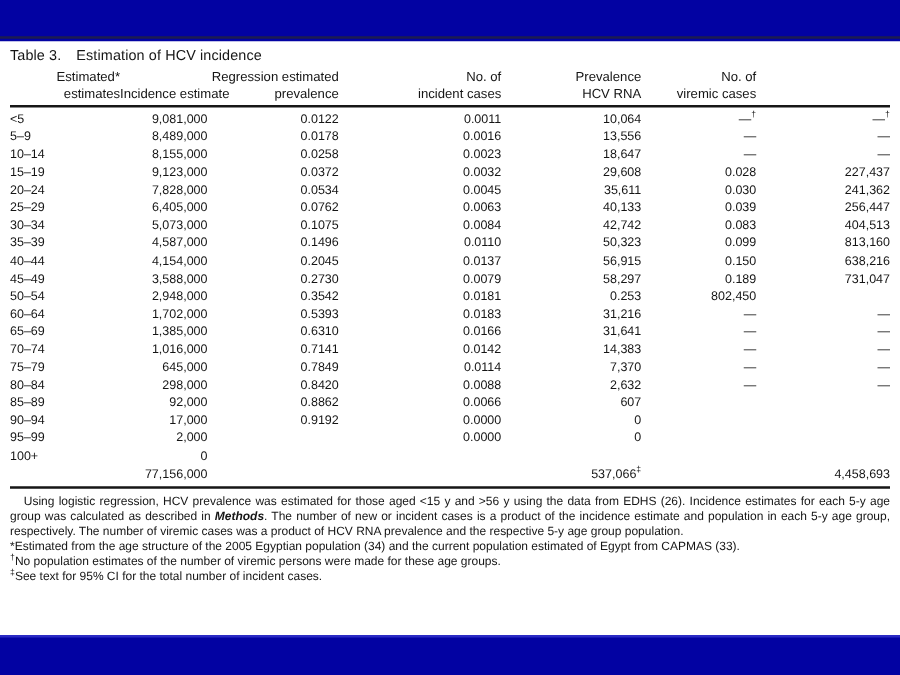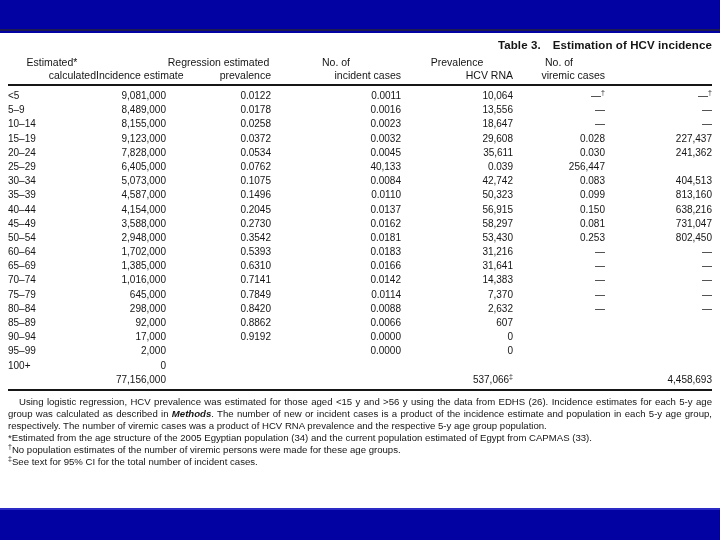--- a/index.html
+++ b/index.html
@@ -16,32 +16,32 @@
     background: #0202a2; border-bottom: 2px solid #1c1c50;
   }
   .band-bottom {
     position: absolute; bottom: 0; left: 0; width: 720px; height: 32px;
     background: #0202a2; border-top: 2px solid #2a2ac4;
   }
   .content {
     position: absolute; top: 33px; left: 0; width: 720px; height: 475px;
     background: #ffffff; padding: 4px 8px 0 8px;
   }
-  .table-title { font-size: 11.5px; font-weight: bold; margin-top: 2px; letter-spacing: 0.1px; text-align: right; }
+  .table-title { font-size: 11.5px; font-weight: normal; margin-top: 2px; letter-spacing: 0.1px; }
   .table-title .gap { display: inline-block; width: 12px; }
 
   .grid-row {
     display: grid;
     grid-template-columns: 88px 70px 105px 130px 112px 92px 107px;
     width: 704px;
   }
   .thead { margin-top: 5px; border-bottom: 2.5px solid #161616; padding-bottom: 3px; }
   .thead .hcell { font-size: 10.5px; line-height: 12.5px; text-align: right; white-space: nowrap; }
   .thead .hcell.c0 { text-align: left; }
-  .thead .hline1 { min-height: 12.5px; text-align: center; }
+  .thead .hline1 { min-height: 12.5px; }
 
   .tbody { border-bottom: 2px solid #161616; padding-top: 3px; padding-bottom: 2px; }
   .trow { height: 14.2px; }
   .cell {
     font-size: 10px; line-height: 14.2px; text-align: right; white-space: nowrap;
     font-stretch: condensed;
   }
   .cell.c0 { text-align: left; }
   sup { font-size: 7px; line-height: 0; vertical-align: super; }
 
@@ -60,21 +60,21 @@
   <div class="band-bottom"></div>
 
   <div class="content">
     <div class="table-title">
       <span>Table 3.</span><span class="gap"></span><span>Estimation of HCV incidence</span>
     </div>
 
     <div class="grid-row thead" id="thead">
         <div class="hcell c1">
           <div class="hline1">Estimated*</div>
-          <div>calculated</div>
+          <div>estimates</div>
         </div>
         <div class="hcell c3">
           <div class="hline1"></div>
           <div>Incidence estimate</div>
         </div>
         <div class="hcell c2">
           <div class="hline1">Regression estimated</div>
           <div>prevalence</div>
         </div>
         <div class="hcell c4">
@@ -134,20 +134,21 @@
           <span class="cell c2">0.0534</span>
           <span class="cell c3">0.0045</span>
           <span class="cell c4">35,611</span>
           <span class="cell c5">0.030</span>
           <span class="cell c6">241,362</span>
         </div>
         <div class="grid-row trow">
           <span class="cell c0">25–29</span>
           <span class="cell c1">6,405,000</span>
           <span class="cell c2">0.0762</span>
+          <span class="cell c3">0.0063</span>
           <span class="cell c4">40,133</span>
           <span class="cell c5">0.039</span>
           <span class="cell c6">256,447</span>
         </div>
         <div class="grid-row trow">
           <span class="cell c0">30–34</span>
           <span class="cell c1">5,073,000</span>
           <span class="cell c2">0.1075</span>
           <span class="cell c3">0.0084</span>
           <span class="cell c4">42,742</span>
@@ -169,31 +170,30 @@
           <span class="cell c2">0.2045</span>
           <span class="cell c3">0.0137</span>
           <span class="cell c4">56,915</span>
           <span class="cell c5">0.150</span>
           <span class="cell c6">638,216</span>
         </div>
         <div class="grid-row trow">
           <span class="cell c0">45–49</span>
           <span class="cell c1">3,588,000</span>
           <span class="cell c2">0.2730</span>
-          <span class="cell c3">0.0162</span>
+          <span class="cell c3">0.0079</span>
           <span class="cell c4">58,297</span>
-          <span class="cell c5">0.081</span>
+          <span class="cell c5">0.189</span>
           <span class="cell c6">731,047</span>
         </div>
         <div class="grid-row trow">
           <span class="cell c0">50–54</span>
           <span class="cell c1">2,948,000</span>
           <span class="cell c2">0.3542</span>
           <span class="cell c3">0.0181</span>
-          <span class="cell c4">53,430</span>
           <span class="cell c5">0.253</span>
           <span class="cell c6">802,450</span>
         </div>
         <div class="grid-row trow">
           <span class="cell c0">60–64</span>
           <span class="cell c1">1,702,000</span>
           <span class="cell c2">0.5393</span>
           <span class="cell c3">0.0183</span>
           <span class="cell c4">31,216</span>
           <span class="cell c5">—</span>

